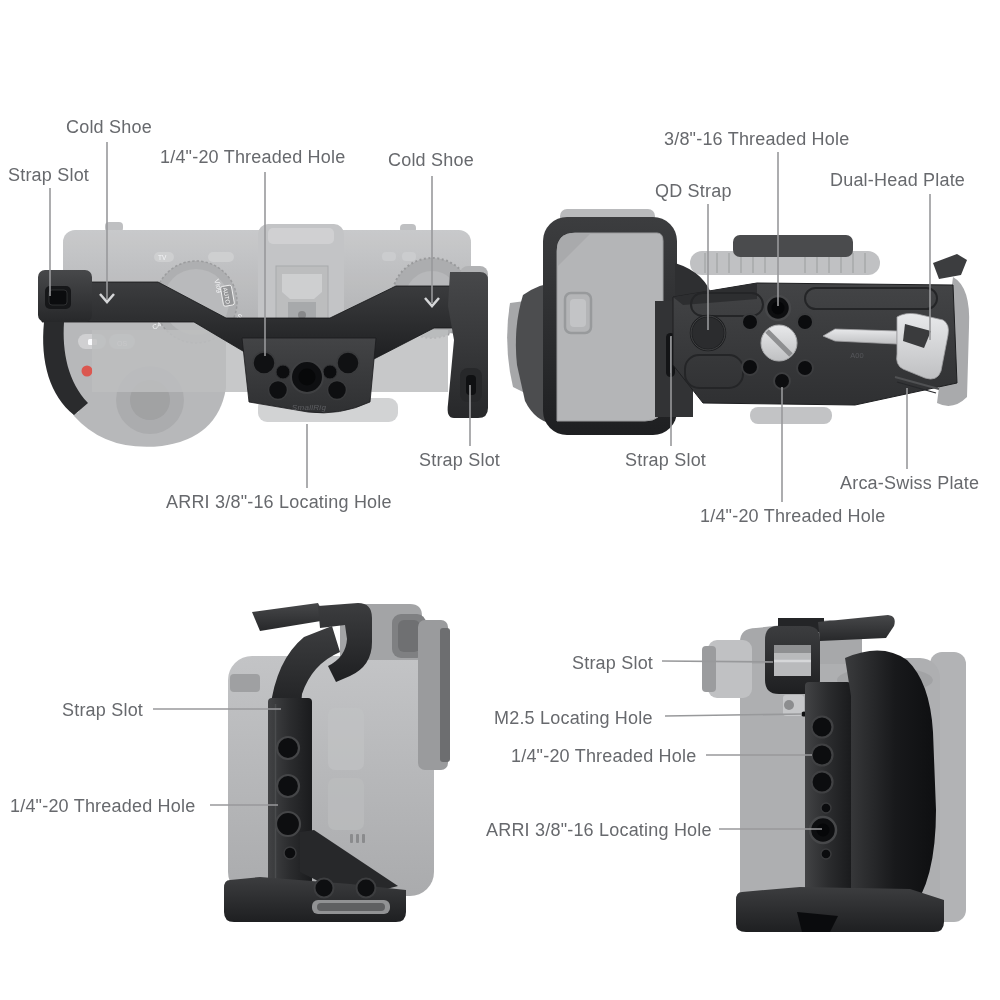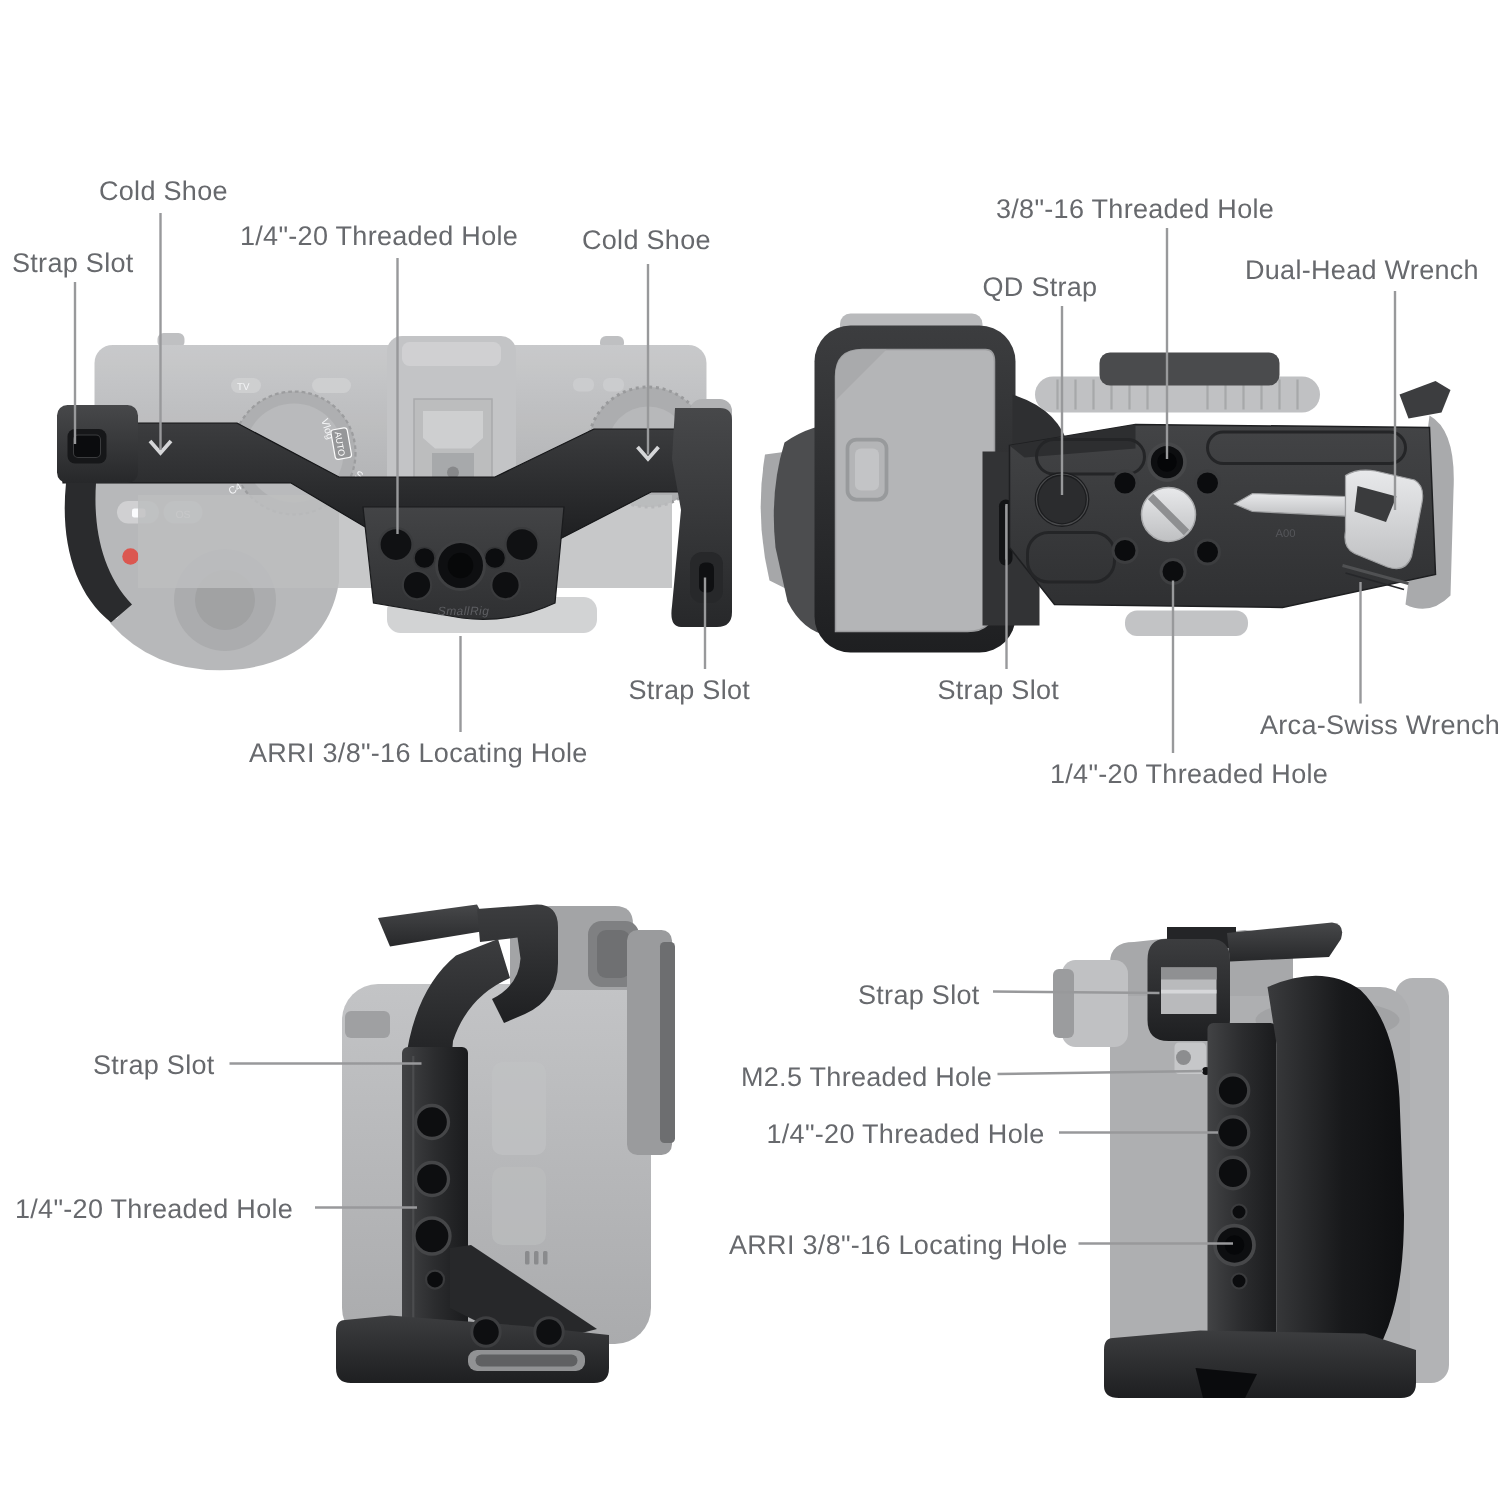--- a/index.html
+++ b/index.html
@@ -301,26 +301,26 @@
 
   <div class="label" style="left:66px;top:117px">Cold Shoe</div>
   <div class="label" style="left:8px;top:165px">Strap Slot</div>
   <div class="label" style="left:160px;top:147px">1/4"-20 Threaded Hole</div>
   <div class="label" style="left:388px;top:150px">Cold Shoe</div>
   <div class="label" style="left:166px;top:492px">ARRI 3/8"-16 Locating Hole</div>
   <div class="label" style="left:419px;top:450px">Strap Slot</div>
 
   <div class="label" style="left:664px;top:129px">3/8"-16 Threaded Hole</div>
   <div class="label" style="left:655px;top:181px">QD Strap</div>
-  <div class="label" style="left:830px;top:170px">Dual-Head Wrench</div>
+  <div class="label" style="left:830px;top:170px">Dual-Head Plate</div>
   <div class="label" style="left:625px;top:450px">Strap Slot</div>
-  <div class="label" style="left:840px;top:473px">Arca-Swiss Wrench</div>
+  <div class="label" style="left:840px;top:473px">Arca-Swiss Plate</div>
   <div class="label" style="left:700px;top:506px">1/4"-20 Threaded Hole</div>
 
   <div class="label" style="left:62px;top:700px">Strap Slot</div>
   <div class="label" style="left:10px;top:796px">1/4"-20 Threaded Hole</div>
 
   <div class="label" style="left:572px;top:653px">Strap Slot</div>
-  <div class="label" style="left:494px;top:708px">M2.5 Threaded Hole</div>
+  <div class="label" style="left:494px;top:708px">M2.5 Locating Hole</div>
   <div class="label" style="left:511px;top:746px">1/4"-20 Threaded Hole</div>
   <div class="label" style="left:486px;top:820px">ARRI 3/8"-16 Locating Hole</div>
 
 </div>
 
 </body></html>

